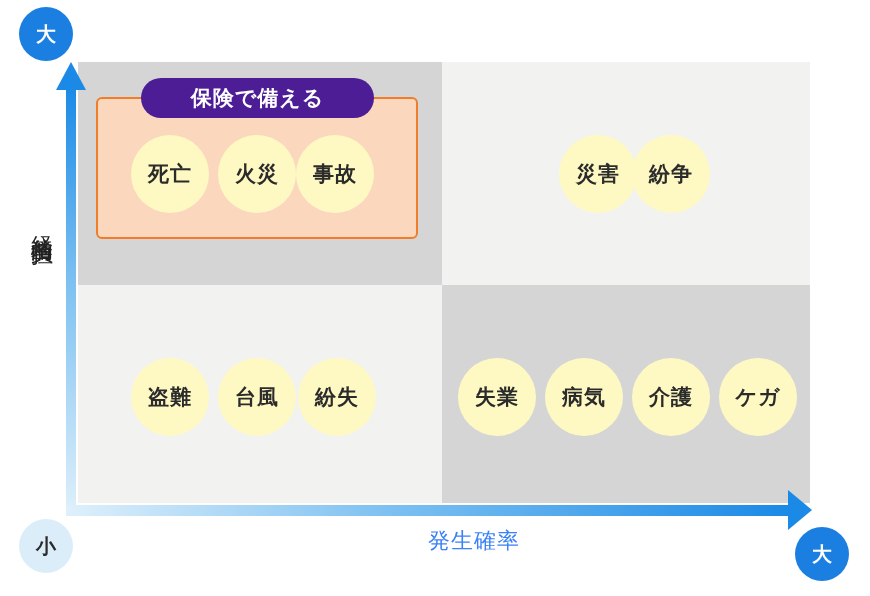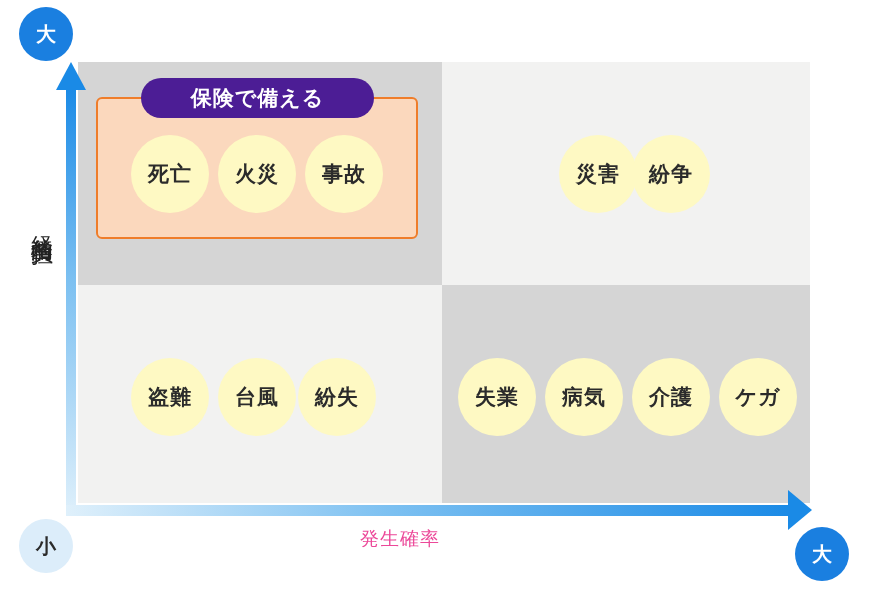--- a/index.html
+++ b/index.html
@@ -55,38 +55,38 @@
   }
   .marker-big { background: #1a7fe0; color: #ffffff; }
   .marker-small { background: #dcedfa; color: #2b2b2b; }
 
   .y-label {
     position: absolute; left: 26px; top: 218px; width: 30px;
     font-size: 22px; line-height: 28px; color: #222; text-align: center;
     writing-mode: vertical-rl; letter-spacing: 2px;
   }
   .x-label {
-    position: absolute; left: 360px; top: 526px; width: 160px; text-align: left;
-    font-size: 19px; color: #ec4899; letter-spacing: 1px;
+    position: absolute; left: 360px; top: 526px; width: 160px; text-align: right;
+    font-size: 22px; color: #3b82f6; letter-spacing: 1px;
   }
 </style>
 </head>
 <body>
 
 <div class="quad q-tl"></div>
 <div class="quad q-tr"></div>
 <div class="quad q-bl"></div>
 <div class="quad q-br"></div>
 
 <div class="insure-box"></div>
 <div class="insure-label">保険で備える</div>
 
 <div class="bubble" style="left:131px; top:135px;">死亡</div>
 <div class="bubble" style="left:218px; top:135px;">火災</div>
-<div class="bubble" style="left:305px; top:135px;">事故</div>
+<div class="bubble" style="left:296px; top:135px;">事故</div>
 
 <div class="bubble" style="left:559px; top:135px;text-align:center;">災害</div>
 <div class="bubble" style="left:632px; top:135px;">紛争</div>
 
 <div class="bubble" style="left:131px; top:358px;">盗難</div>
 <div class="bubble" style="left:218px; top:358px;">台風</div>
 <div class="bubble" style="left:298px; top:358px;">紛失</div>
 
 <div class="bubble" style="left:458px; top:358px;">失業</div>
 <div class="bubble" style="left:545px; top:358px;">病気</div>

